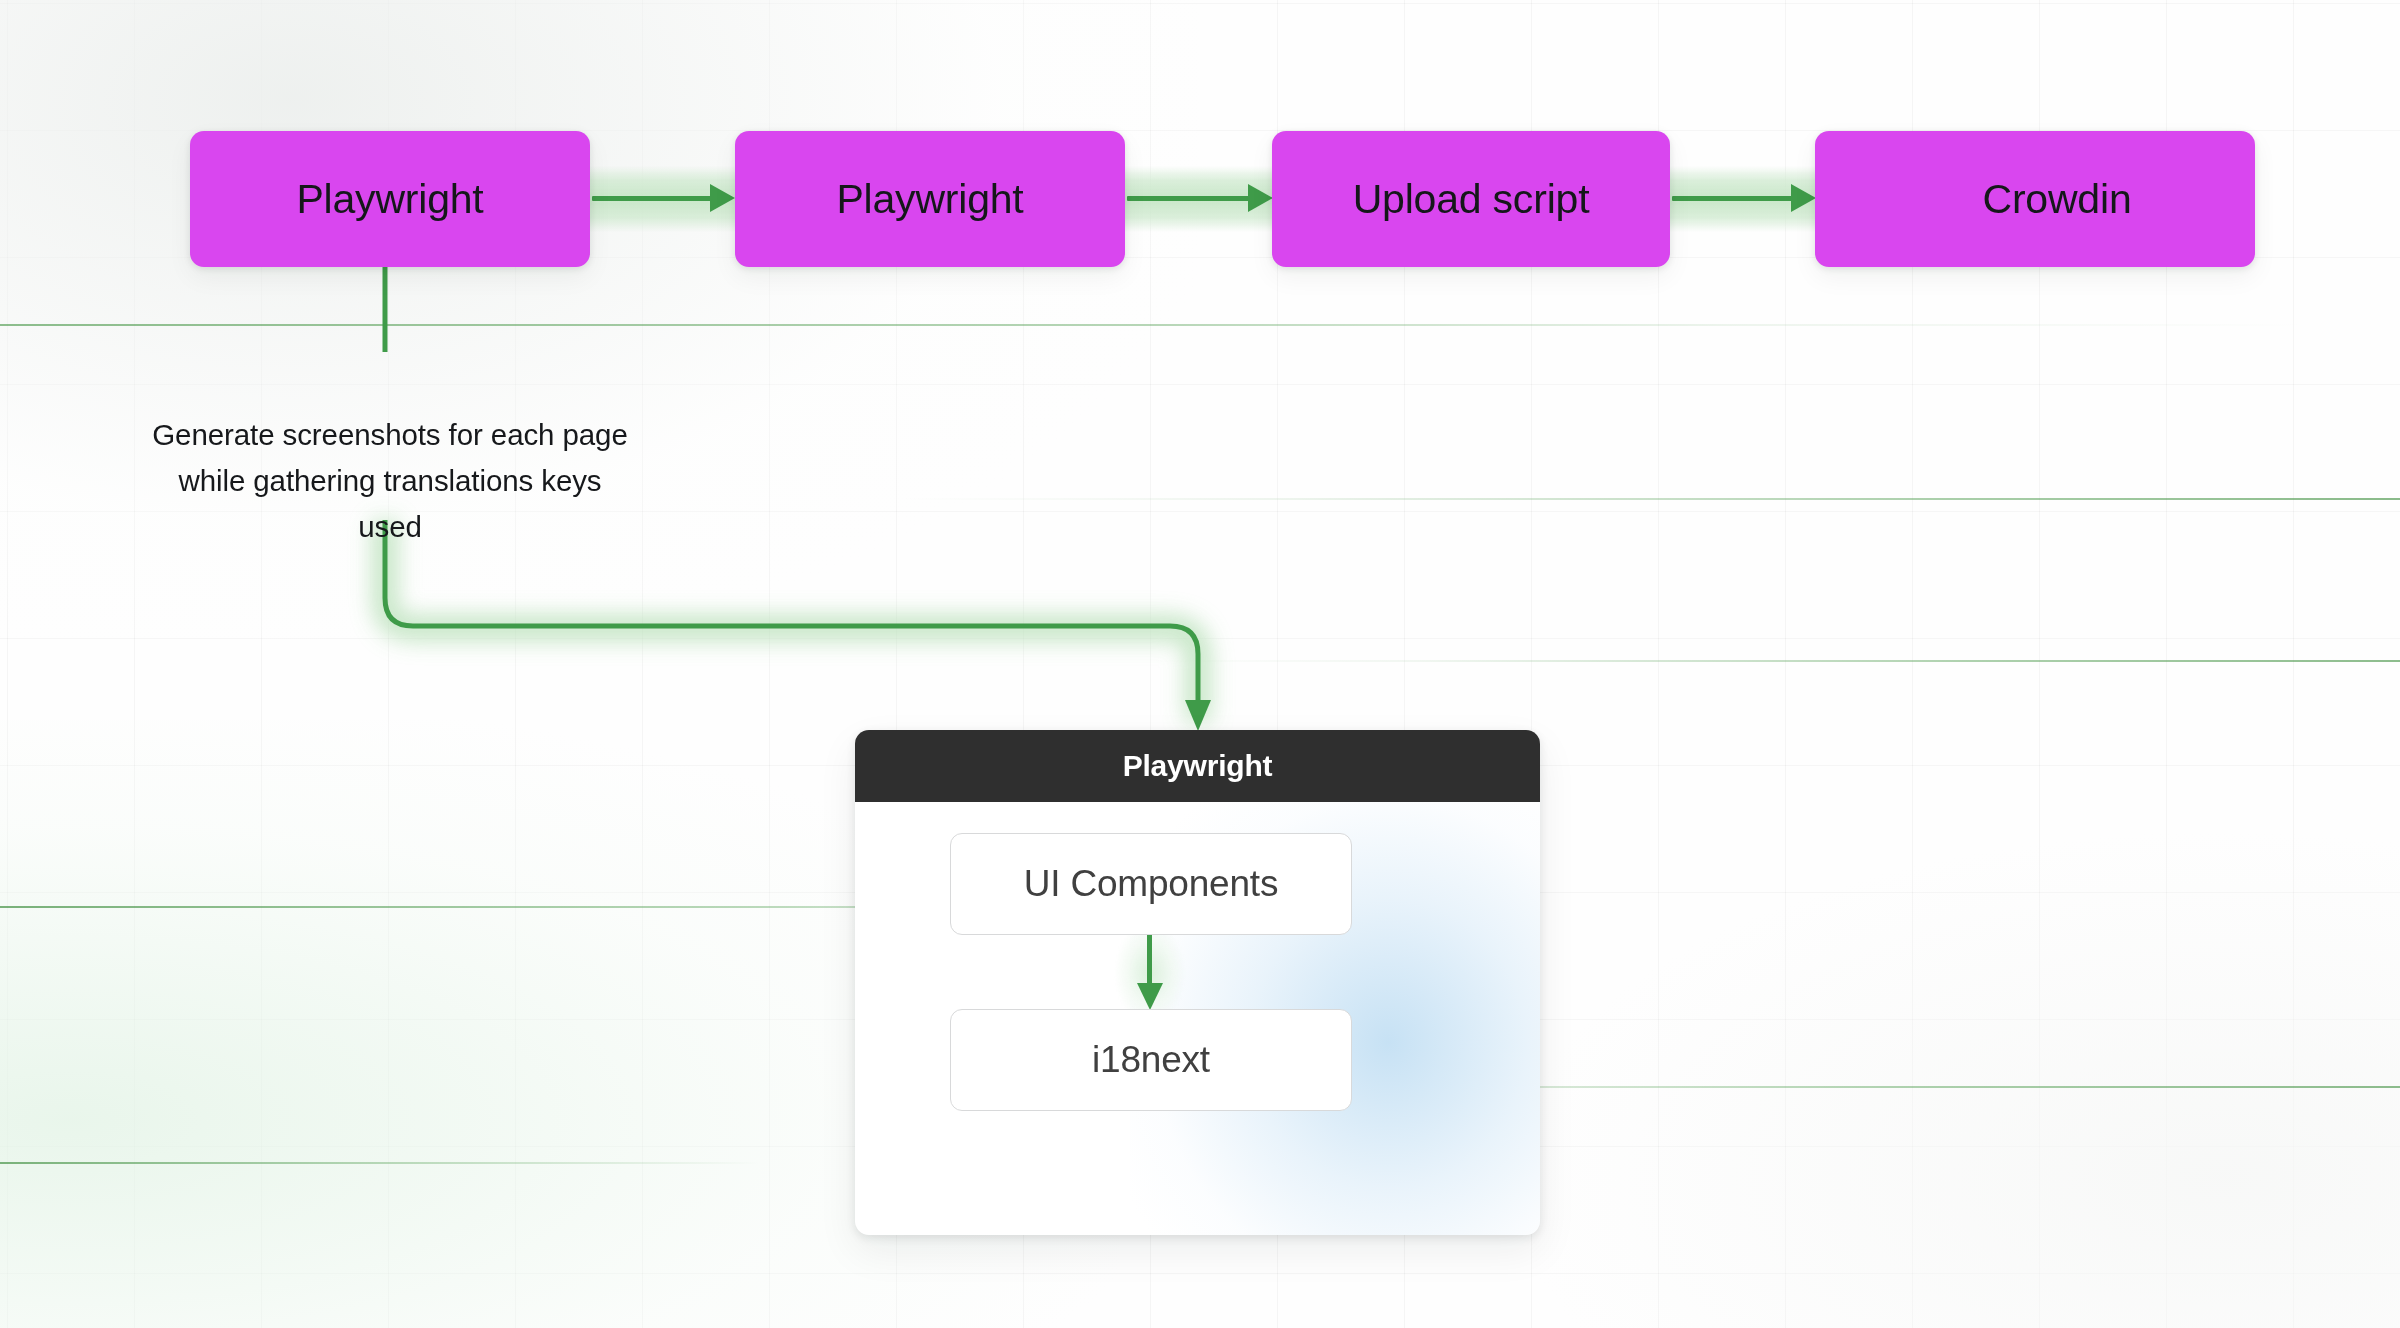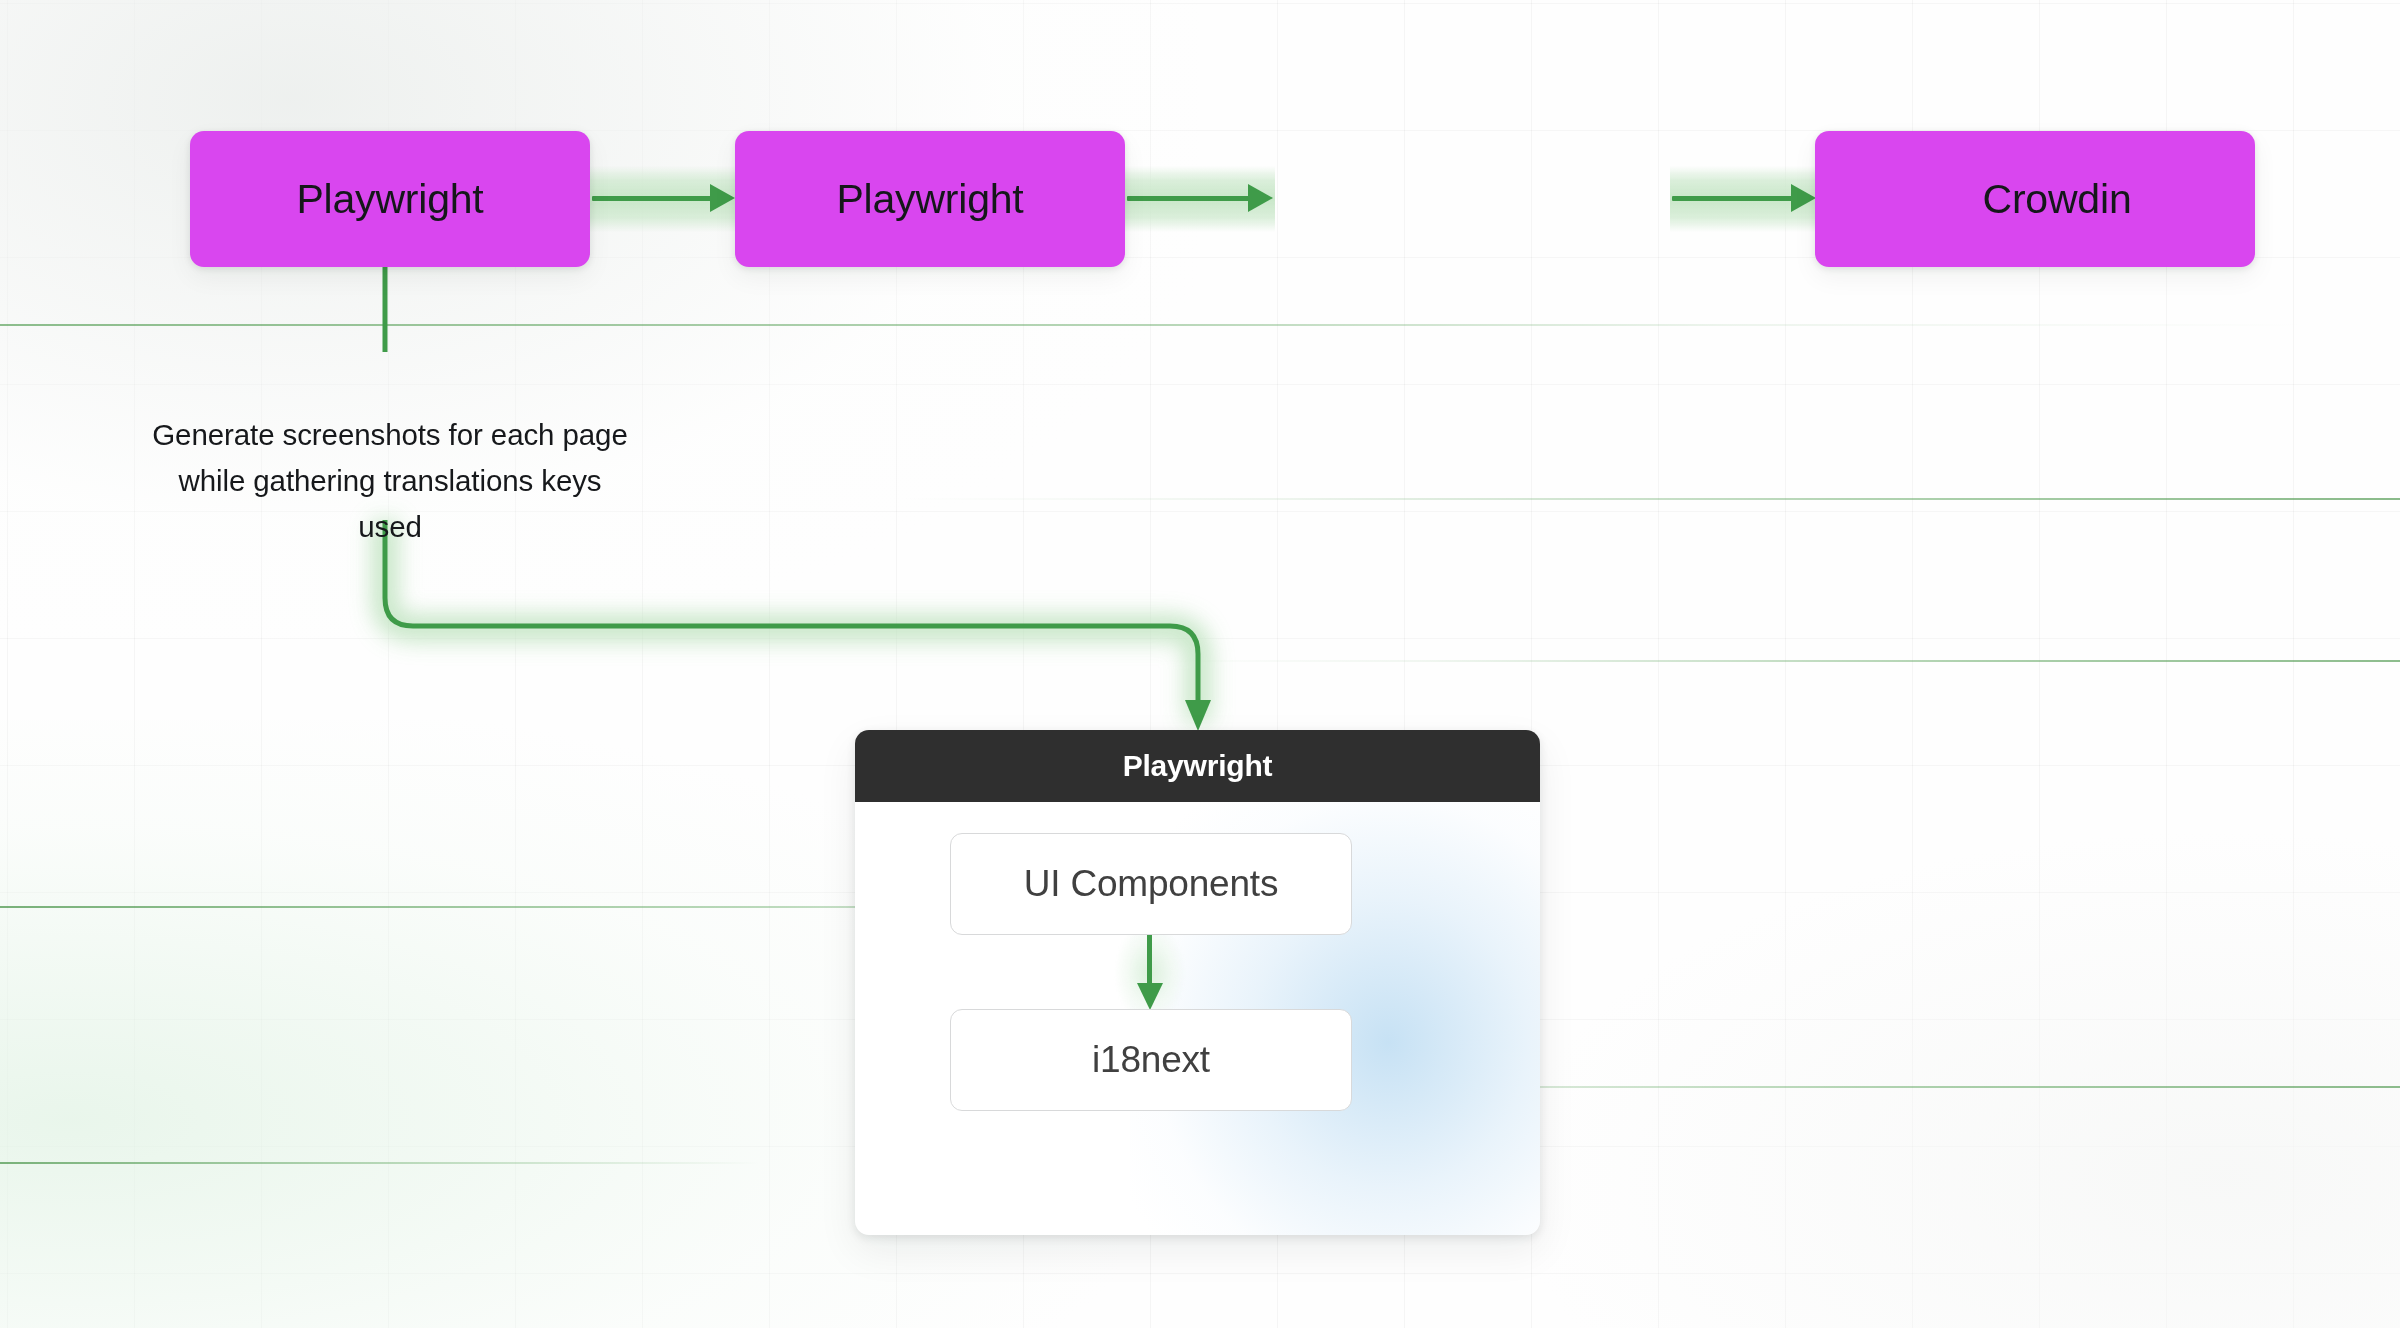--- a/index.html
+++ b/index.html
@@ -279,20 +279,23 @@
 
     <polygon points="1185,700 1211,700 1198,731" fill="#3f9b49"></polygon>
   </svg>
 
   <div class="node" id="node-playwright">
     <span>Playwright</span>
   </div>
   <div class="node" id="node-screenshots">
     <span>Playwright</span>
   </div>
+  <div class="node" id="node-upload">
+    <span>Upload script</span>
+  </div>
   <div class="node" id="node-crowdin">
     <span>Crowdin</span>
   </div>
 
   <div class="h-arrow" id="arrow-1">
     <div class="glow"></div>
     <div class="shaft"></div>
     <div class="head"></div>
   </div>
   <div class="h-arrow" id="arrow-2">

